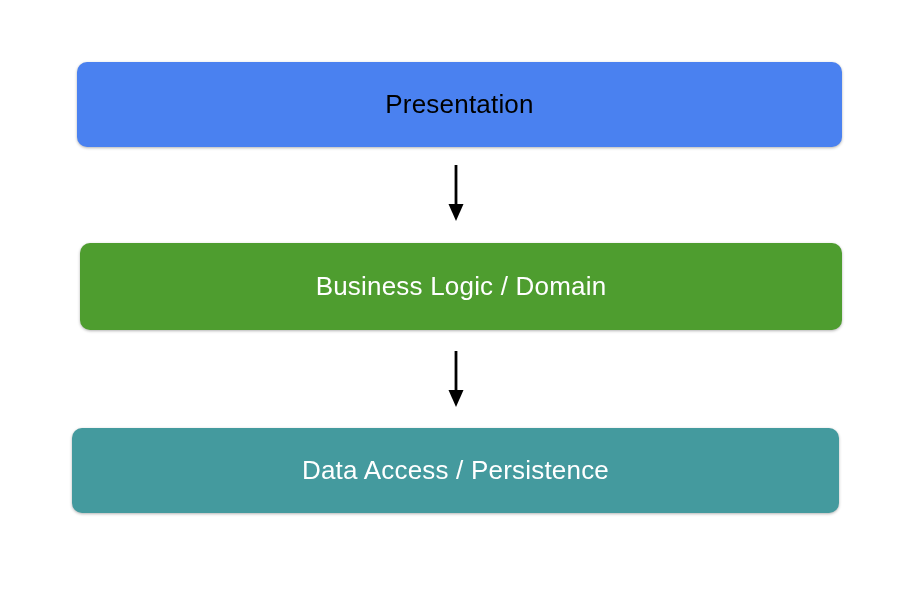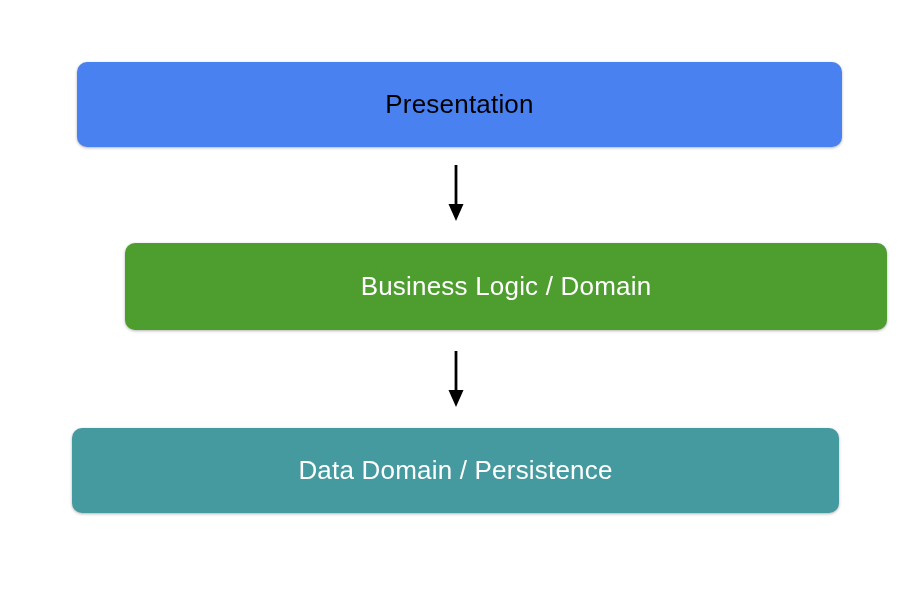--- a/index.html
+++ b/index.html
@@ -24,21 +24,21 @@
     box-shadow: 0 1px 3px rgba(0,0,0,0.30);
     box-sizing: border-box;
   }
   .layer-label {
     font-size: 26px;
     font-weight: 400;
     letter-spacing: 0.2px;
     white-space: nowrap;
   }
   .layer-presentation { left: 77px; top: 62px;  width: 765px; height: 85px; }
-  .layer-business     { left: 80px; top: 243px; width: 762px; height: 87px; margin-left: 45px; }
+  .layer-business     { left: 80px; top: 243px; width: 762px; height: 87px; }
   .layer-data         { left: 72px; top: 428px; width: 767px; height: 85px; }
   .arrow {
     position: absolute;
     width: 20px;
     height: 58px;
     color: #000000;
   }
   .arrow-1 { left: 446px; top: 164px; }
   .arrow-2 { left: 446px; top: 350px; }
 </style>
@@ -59,16 +59,16 @@
   <div class="layer-box layer-business" style="background-color: rgb(78, 157, 47); color: rgb(255, 255, 255);">
     <span class="layer-label">Business Logic / Domain</span>
   </div>
 
   <svg class="arrow arrow-2" viewBox="0 0 20 58" style="color: rgb(0, 0, 0);">
     <line x1="10" y1="1" x2="10" y2="42" stroke="currentColor" stroke-width="2.8"></line>
     <polygon points="2.5,40 17.5,40 10,57" fill="currentColor"></polygon>
   </svg>
 
   <div class="layer-box layer-data" style="background-color: rgb(68, 154, 158); color: rgb(255, 255, 255);">
-    <span class="layer-label">Data Domain / Persistence</span>
+    <span class="layer-label">Data Access / Persistence</span>
   </div>
 
 </div>
 
 </body></html>

